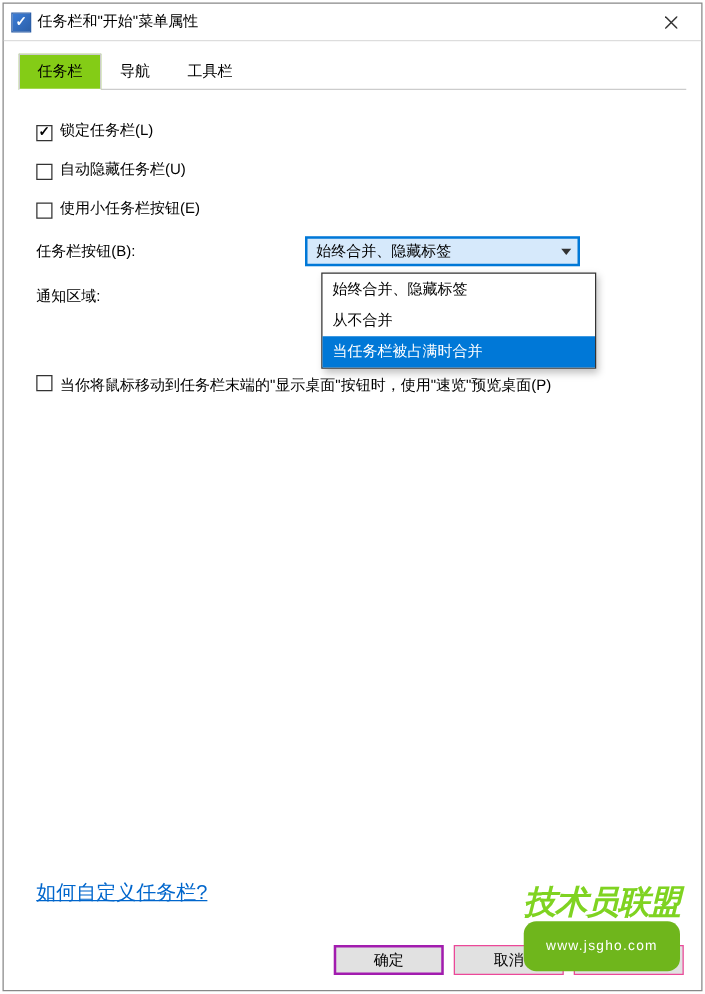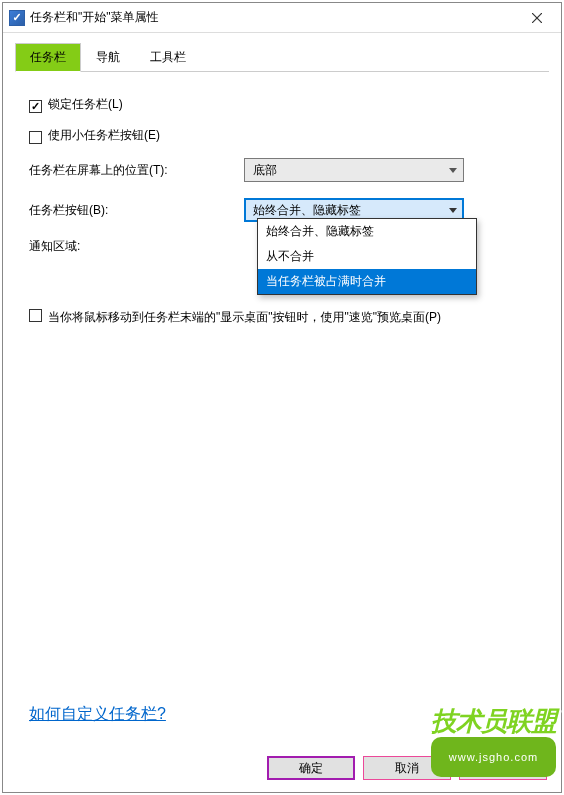--- a/index.html
+++ b/index.html
@@ -28,21 +28,21 @@
     .dropdown-list { position: absolute; left: 242px; top: 146px; width: 220px; border: 1px solid #333; background: #fff; z-index: 10; box-shadow: 2px 3px 6px rgba(0,0,0,0.25); }
     .dropdown-item { padding: 4px 8px; font-size: 12px; cursor: pointer; }
     .dropdown-item.highlight { background: #0078d7; color: #fff; }
     .notify-label { margin-top: 6px; font-size: 12px; }
     .long-check-row { margin-top: 54px; display: flex; align-items: flex-start; }
     .link-row { position: absolute; left: 14px; bottom: 16px; }
     .link { color: #0066cc; text-decoration: underline; cursor: pointer; font-size: 16px; }
     .button-bar { position: absolute; bottom: 12px; right: 14px; display: flex; gap: 8px; }
     .btn { width: 88px; height: 24px; border: 1px solid #ec4899; background: #e1e1e1; font-size: 12px; cursor: pointer; display: flex; align-items: center; justify-content: center; }
     .btn.primary { border: 2px solid #a21caf; }
-    .overlay-logo { position: absolute; right: 8px; bottom: 18px; z-index: 50; }
+    .overlay-logo { position: absolute; right: 20px; bottom: 18px; z-index: 50; }
     .logo-text { font-size: 26px; font-weight: bold; font-style: italic; color: #7fd321; text-shadow: 2px 2px 0 #fff, -1px -1px 0 #fff, 1px -1px 0 #fff, -1px 1px 0 #fff; letter-spacing: -1px; }
     .logo-sub { background: #6fb61c; color: #fff; font-size: 11px; padding: 14px 10px; border-radius: 10px; text-align: center; letter-spacing: 1px; margin-top: -2px; }
   </style>
 </head>
 <body>
 
 <div class="window">
   <div class="titlebar">
     <div class="title-left">
       <div class="title-icon"></div>
@@ -62,30 +62,27 @@
     <div class="tab">工具栏</div>
   </div>
 
   <div class="tab-content">
     <div class="checkbox-row">
       <div class="checkbox checked"></div>
       <span>锁定任务栏(L)</span>
     </div>
     <div class="checkbox-row">
       <div class="checkbox"></div>
+      <span>自动隐藏任务栏(U)</span>
+    </div>
+    <div class="checkbox-row">
+      <div class="checkbox"></div>
       <span>使用小任务栏按钮(E)</span>
     </div>
 
-    <div class="form-row" style="margin-top:6px;">
-      <span class="field-label">任务栏在屏幕上的位置(T):</span>
-      <div class="combobox">
-        <span>底部</span>
-        <span class="chevron"></span>
-      </div>
-    </div>
 
     <div class="form-row">
       <span class="field-label">任务栏按钮(B):</span>
       <div class="combobox open">
         <span>始终合并、隐藏标签</span>
         <span class="chevron open-ch"></span>
       </div>
     </div>
 
     <div class="dropdown-list">

